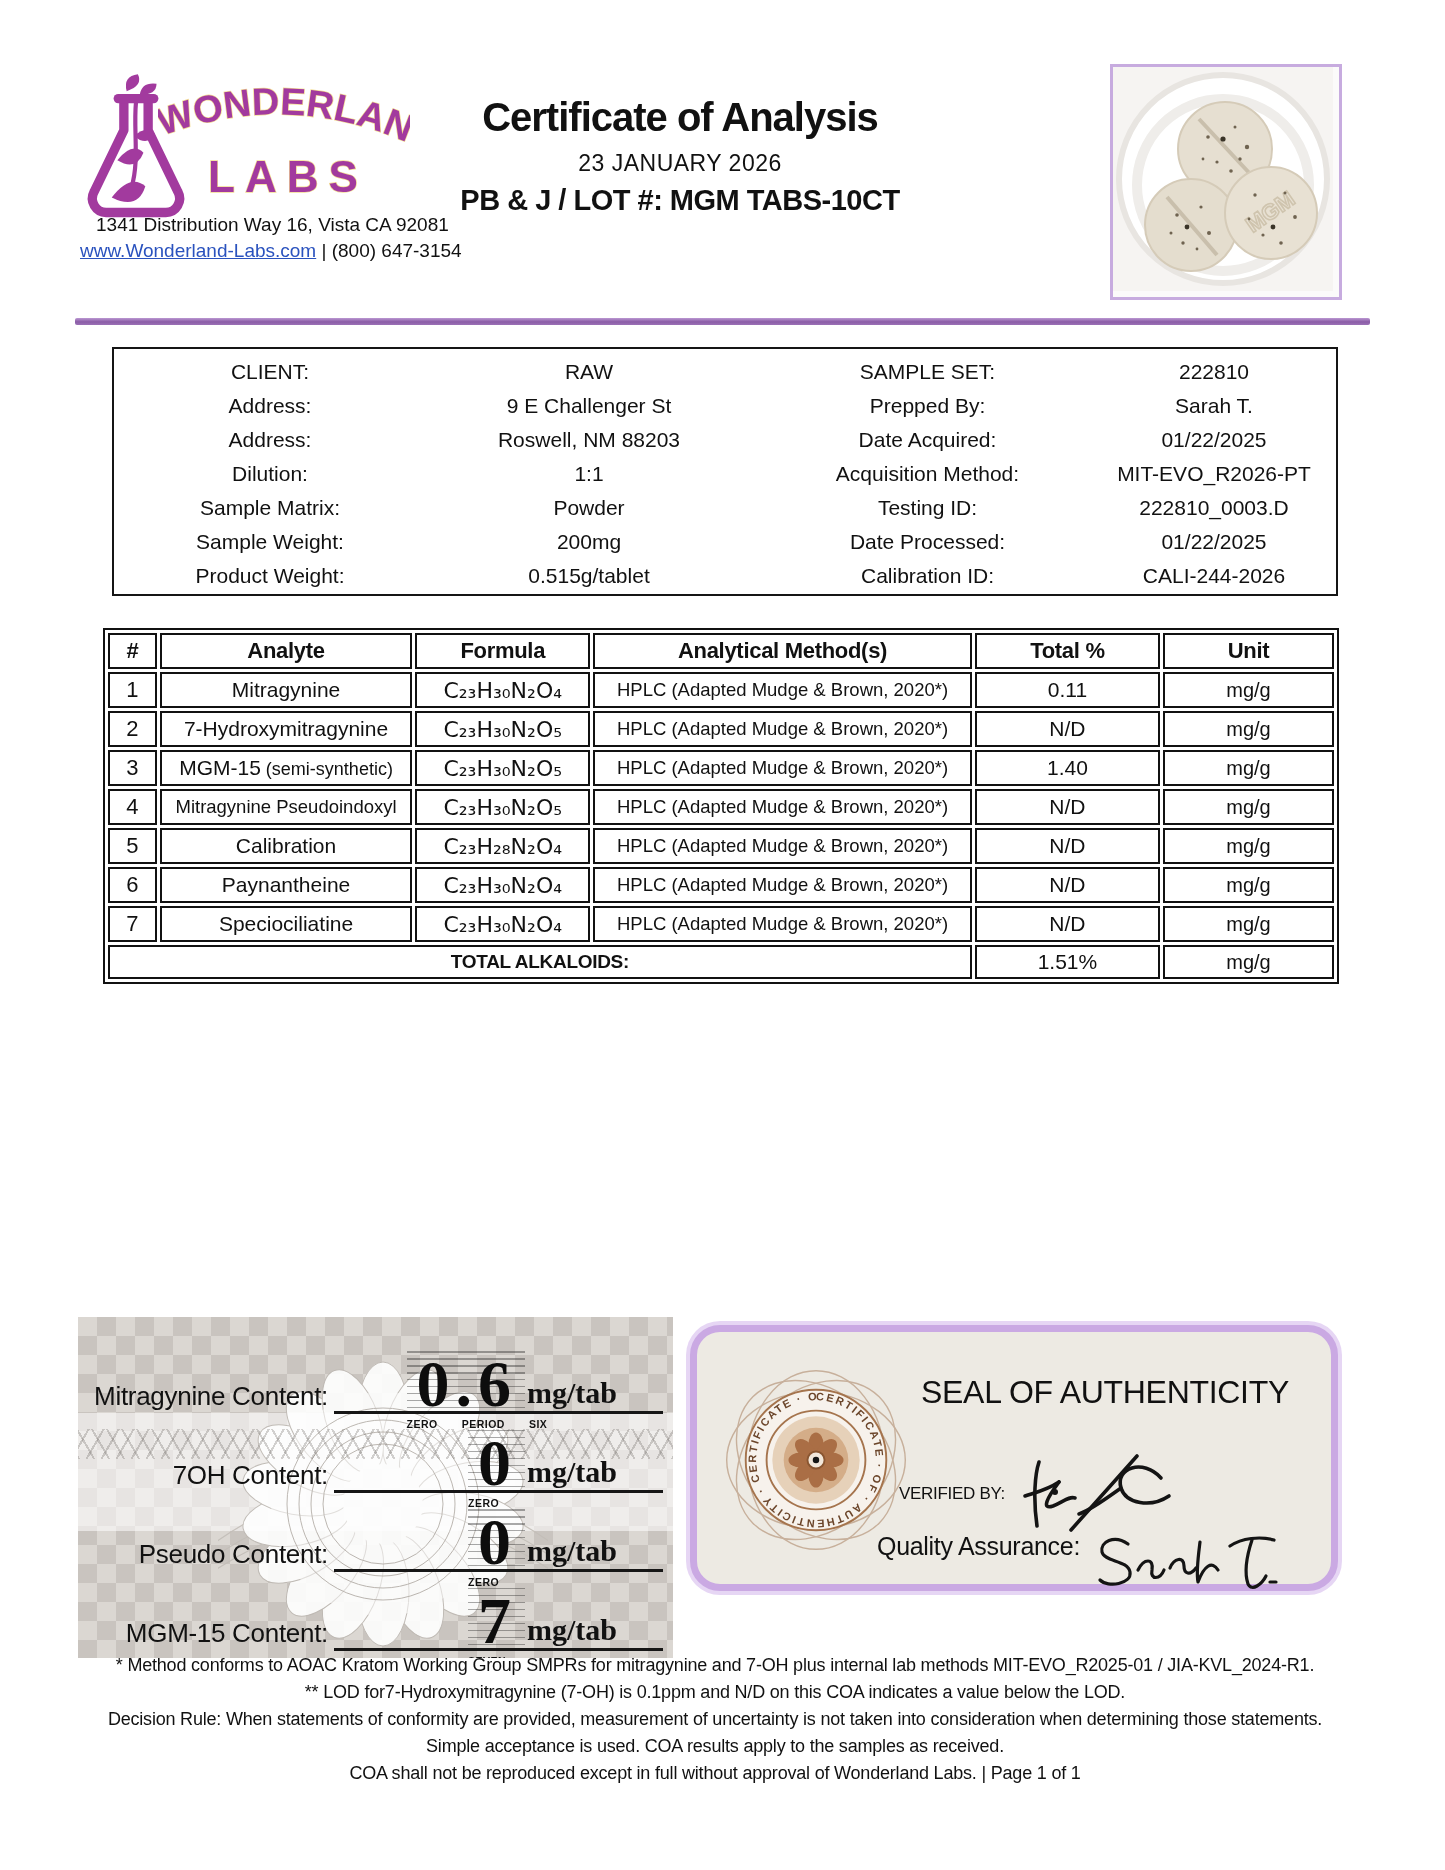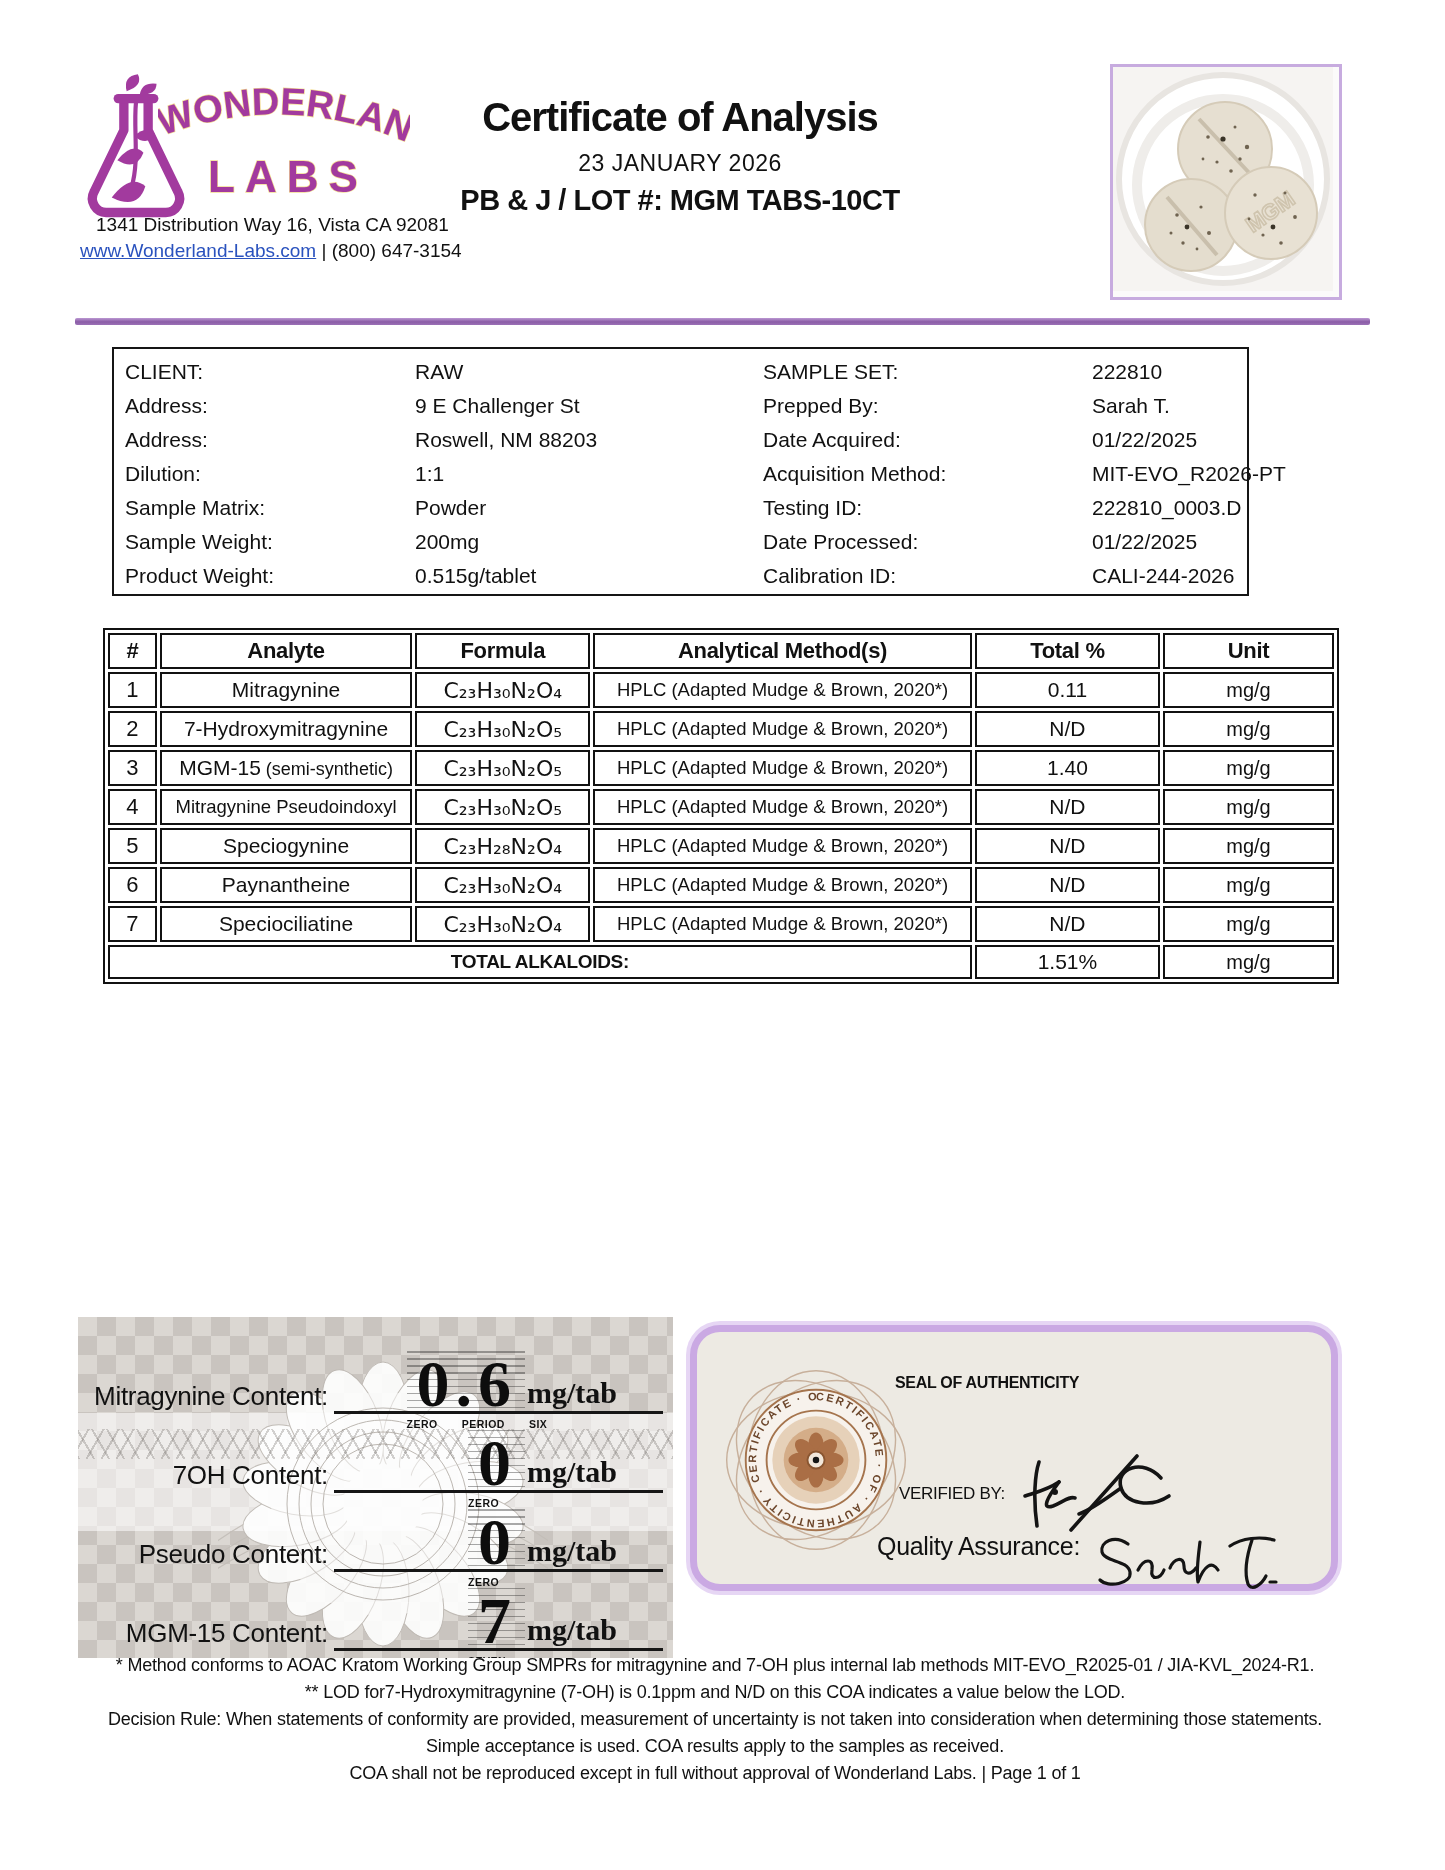--- a/index.html
+++ b/index.html
@@ -19,21 +19,21 @@
   #title-block{left:395px;top:96px;width:570px;text-align:center;}
   #doc-title{font-size:40px;font-weight:bold;letter-spacing:-1px;margin:0;line-height:1.05;}
   #doc-date{font-size:23px;margin-top:12px;letter-spacing:.5px;}
   #doc-lot{font-size:29px;font-weight:bold;margin-top:7px;letter-spacing:-.5px;}
   #photo{left:1110px;top:64px;width:226px;height:230px;border:3px solid #c7abdf;background:#fbfafa;}
 
   #divider{left:75px;top:318px;width:1295px;height:7px;
     background:linear-gradient(180deg,#bb97d2,#8a5ca6 55%,#9b71b6);border-radius:2px;}
 
   
-  #client-box{left:112px;top:347px;width:1137px;height:249px;border:2.5px solid #151515;box-sizing:border-box;}
+  #client-box{left:112px;top:347px;width:1226px;height:249px;border:2.5px solid #151515;box-sizing:border-box;text-align:center;}
   #client-grid{display:grid;grid-template-columns:290px 348px 329px 1fr;
     padding:6px 0 0 11px;font-size:21px;line-height:34px;}
   .ci-label,.ci-value{white-space:nowrap;}
 
   
   #analyte-table{left:103px;top:628px;width:1236px;}
   table.an{border-collapse:separate;border-spacing:3px;border:2.5px solid #111;
     width:1236px;background:#ffffff;box-sizing:border-box;}
   table.an th,table.an td{border:2px solid #111;background:#fff;text-align:center;
     padding:3px 4px;height:34px;box-sizing:border-box;}
@@ -81,22 +81,22 @@
   .cp-words{position:absolute;top:100%;margin-top:7px;display:flex;gap:24px;
     font-size:10.5px;font-weight:bold;letter-spacing:.5px;white-space:nowrap;}
   .cp-unit{font-family:"Liberation Serif","DejaVu Serif",serif;font-weight:bold;
     font-size:30px;line-height:1;margin:0 0 3px 2px;}
 
   
   #seal-panel{left:690px;top:1325px;width:648px;height:266px;box-sizing:border-box;
     background:#edeae3;border:7px solid #caa9e3;border-radius:30px;
     box-shadow:0 0 0 4px #e6d6f4;}
   #seal-graphic{left:24px;top:28px;}
-  #seal-title{left:198px;top:42px;width:420px;text-align:left;
-    font-size:16px;font-weight:bold;letter-spacing:-.3px;}
+  #seal-title{left:198px;top:42px;width:420px;text-align:center;
+    font-size:32px;font-weight:normal;letter-spacing:-.3px;}
   #verified-row{left:202px;top:120px;display:flex;align-items:center;}
   #verified-label{font-size:17px;letter-spacing:-.3px;}
   #qa-row{left:180px;top:200px;display:flex;}
   #qa-label{font-size:25px;letter-spacing:-.3px;}
   .sig{margin-left:14px;}
 
   
   #footer-lines{left:0;top:1652px;width:1430px;text-align:center;
     font-size:18px;line-height:27px;letter-spacing:-.2px;}
 </style>
@@ -274,21 +274,21 @@
         <tr>
           <td class="col-num">4</td>
           <td class="col-analyte small">Mitragynine Pseudoindoxyl</td>
           <td class="col-formula">C₂₃H₃₀N₂O₅</td>
           <td class="col-method">HPLC (Adapted Mudge &amp; Brown, 2020*)</td>
           <td class="col-total">N/D</td>
           <td class="col-unit">mg/g</td>
         </tr>
         <tr>
           <td class="col-num">5</td>
-          <td class="col-analyte">Speciogynine</td>
+          <td class="col-analyte">Calibration</td>
           <td class="col-formula">C₂₃H₂₈N₂O₄</td>
           <td class="col-method">HPLC (Adapted Mudge &amp; Brown, 2020*)</td>
           <td class="col-total">N/D</td>
           <td class="col-unit">mg/g</td>
         </tr>
         <tr>
           <td class="col-num">6</td>
           <td class="col-analyte">Paynantheine</td>
           <td class="col-formula">C₂₃H₃₀N₂O₄</td>
           <td class="col-method">HPLC (Adapted Mudge &amp; Brown, 2020*)</td>

